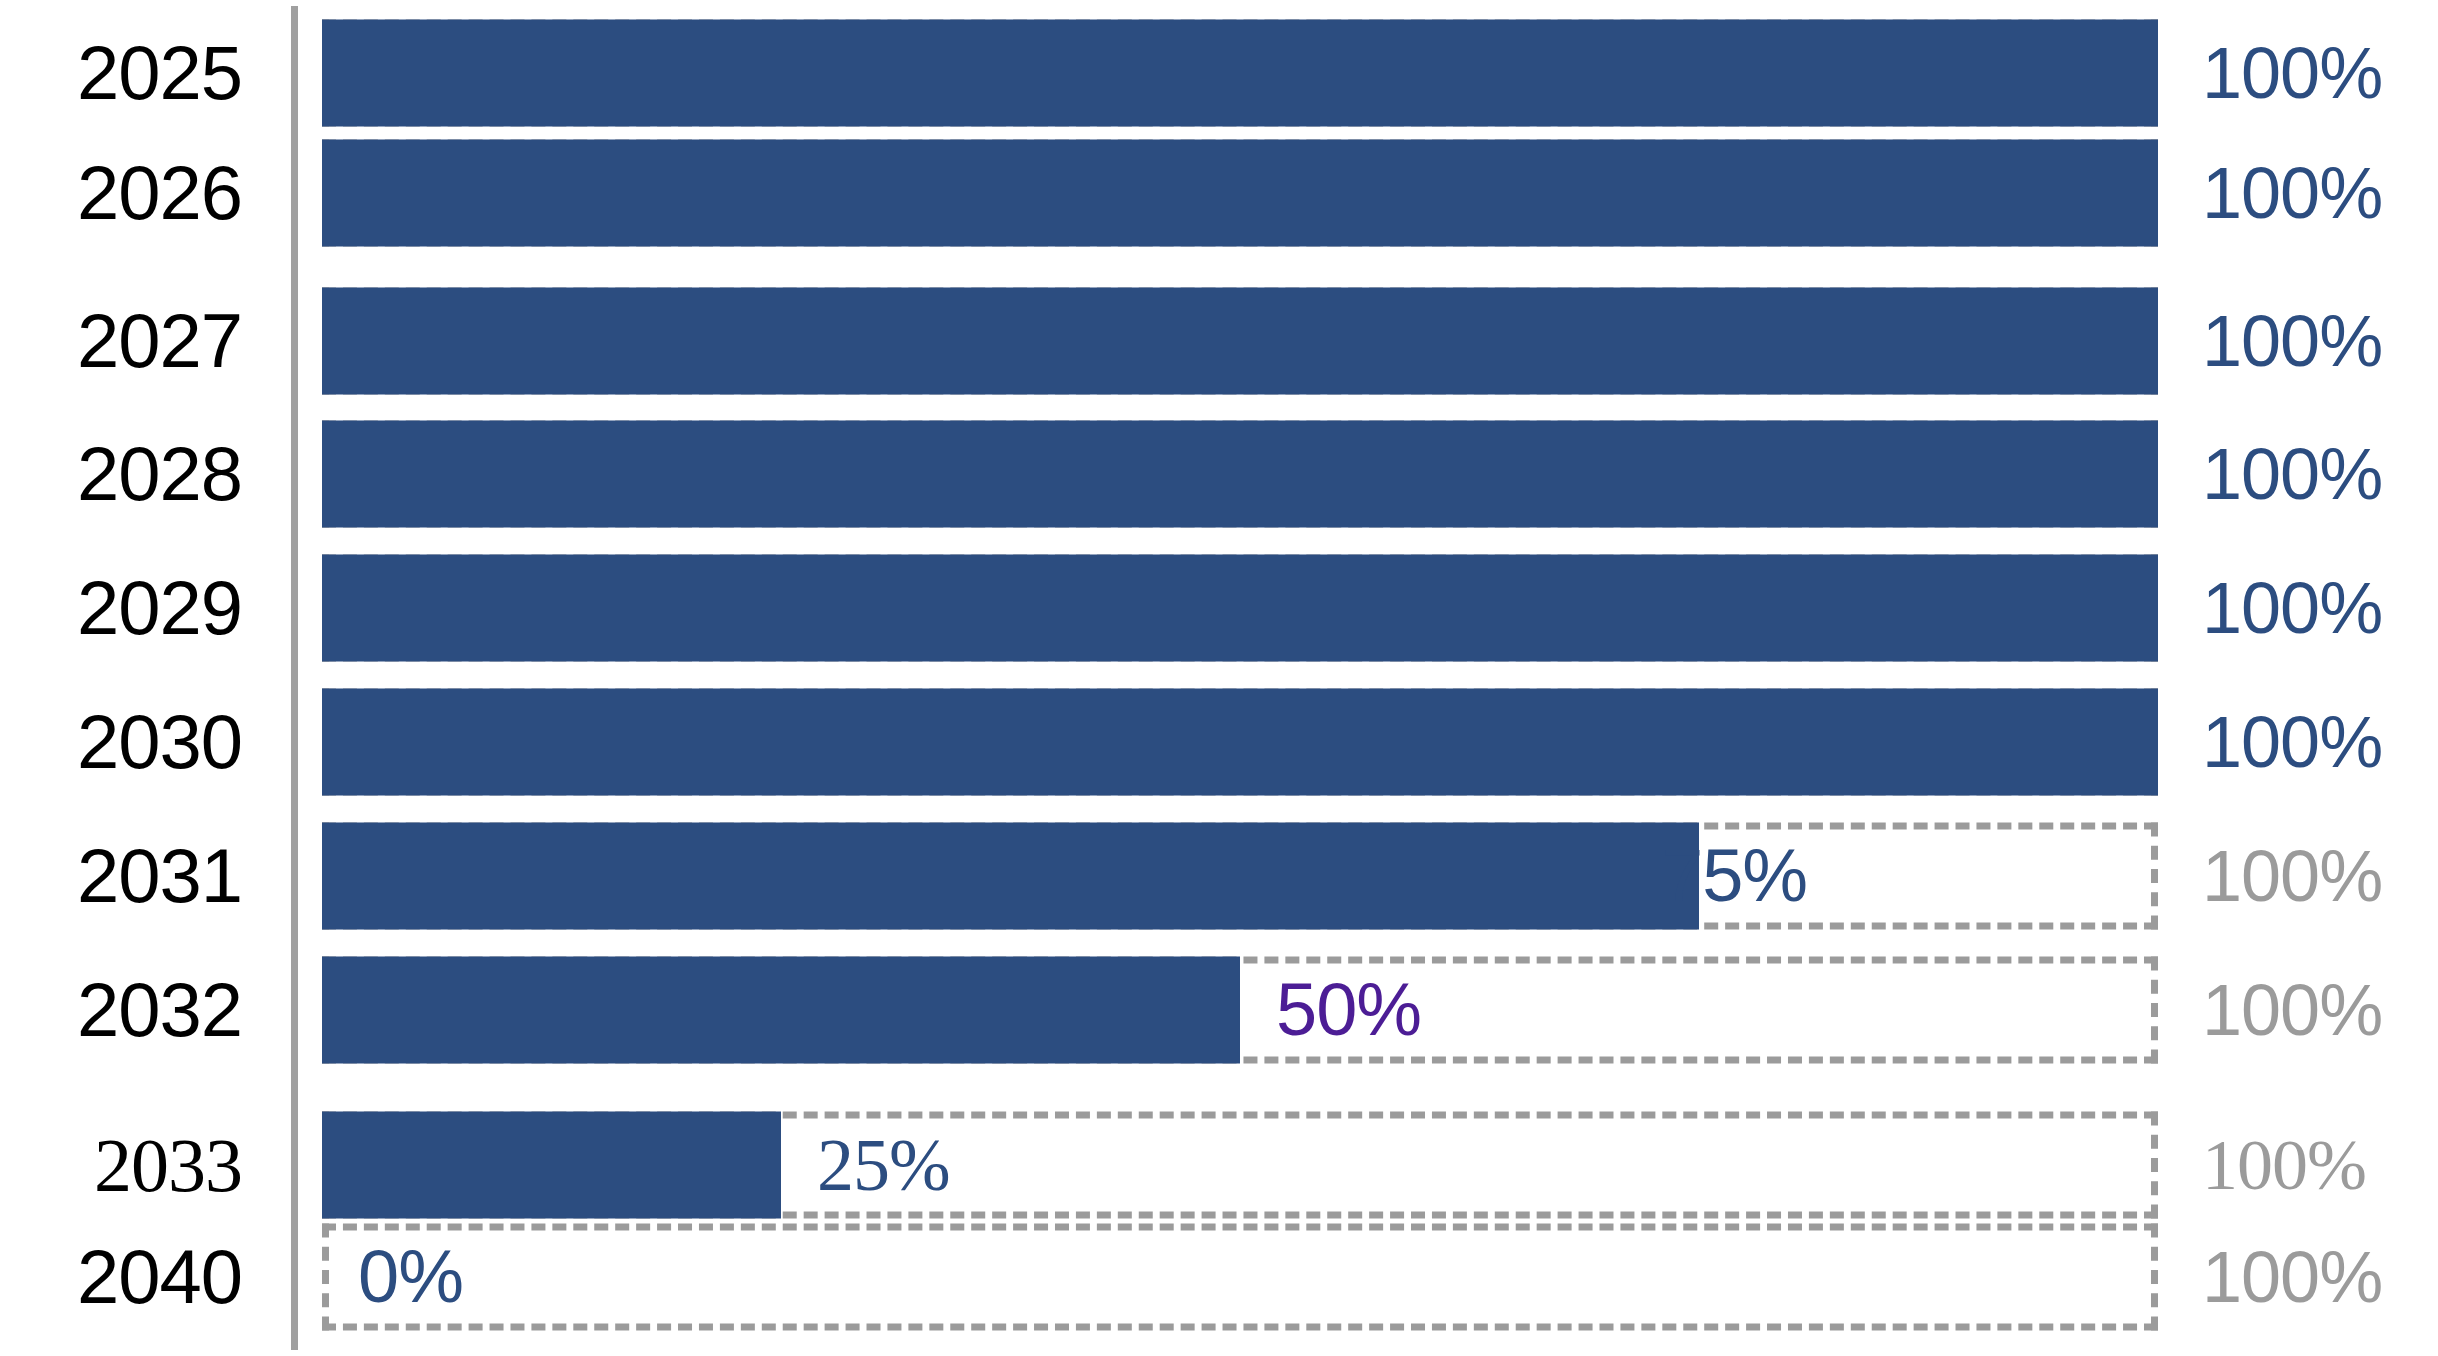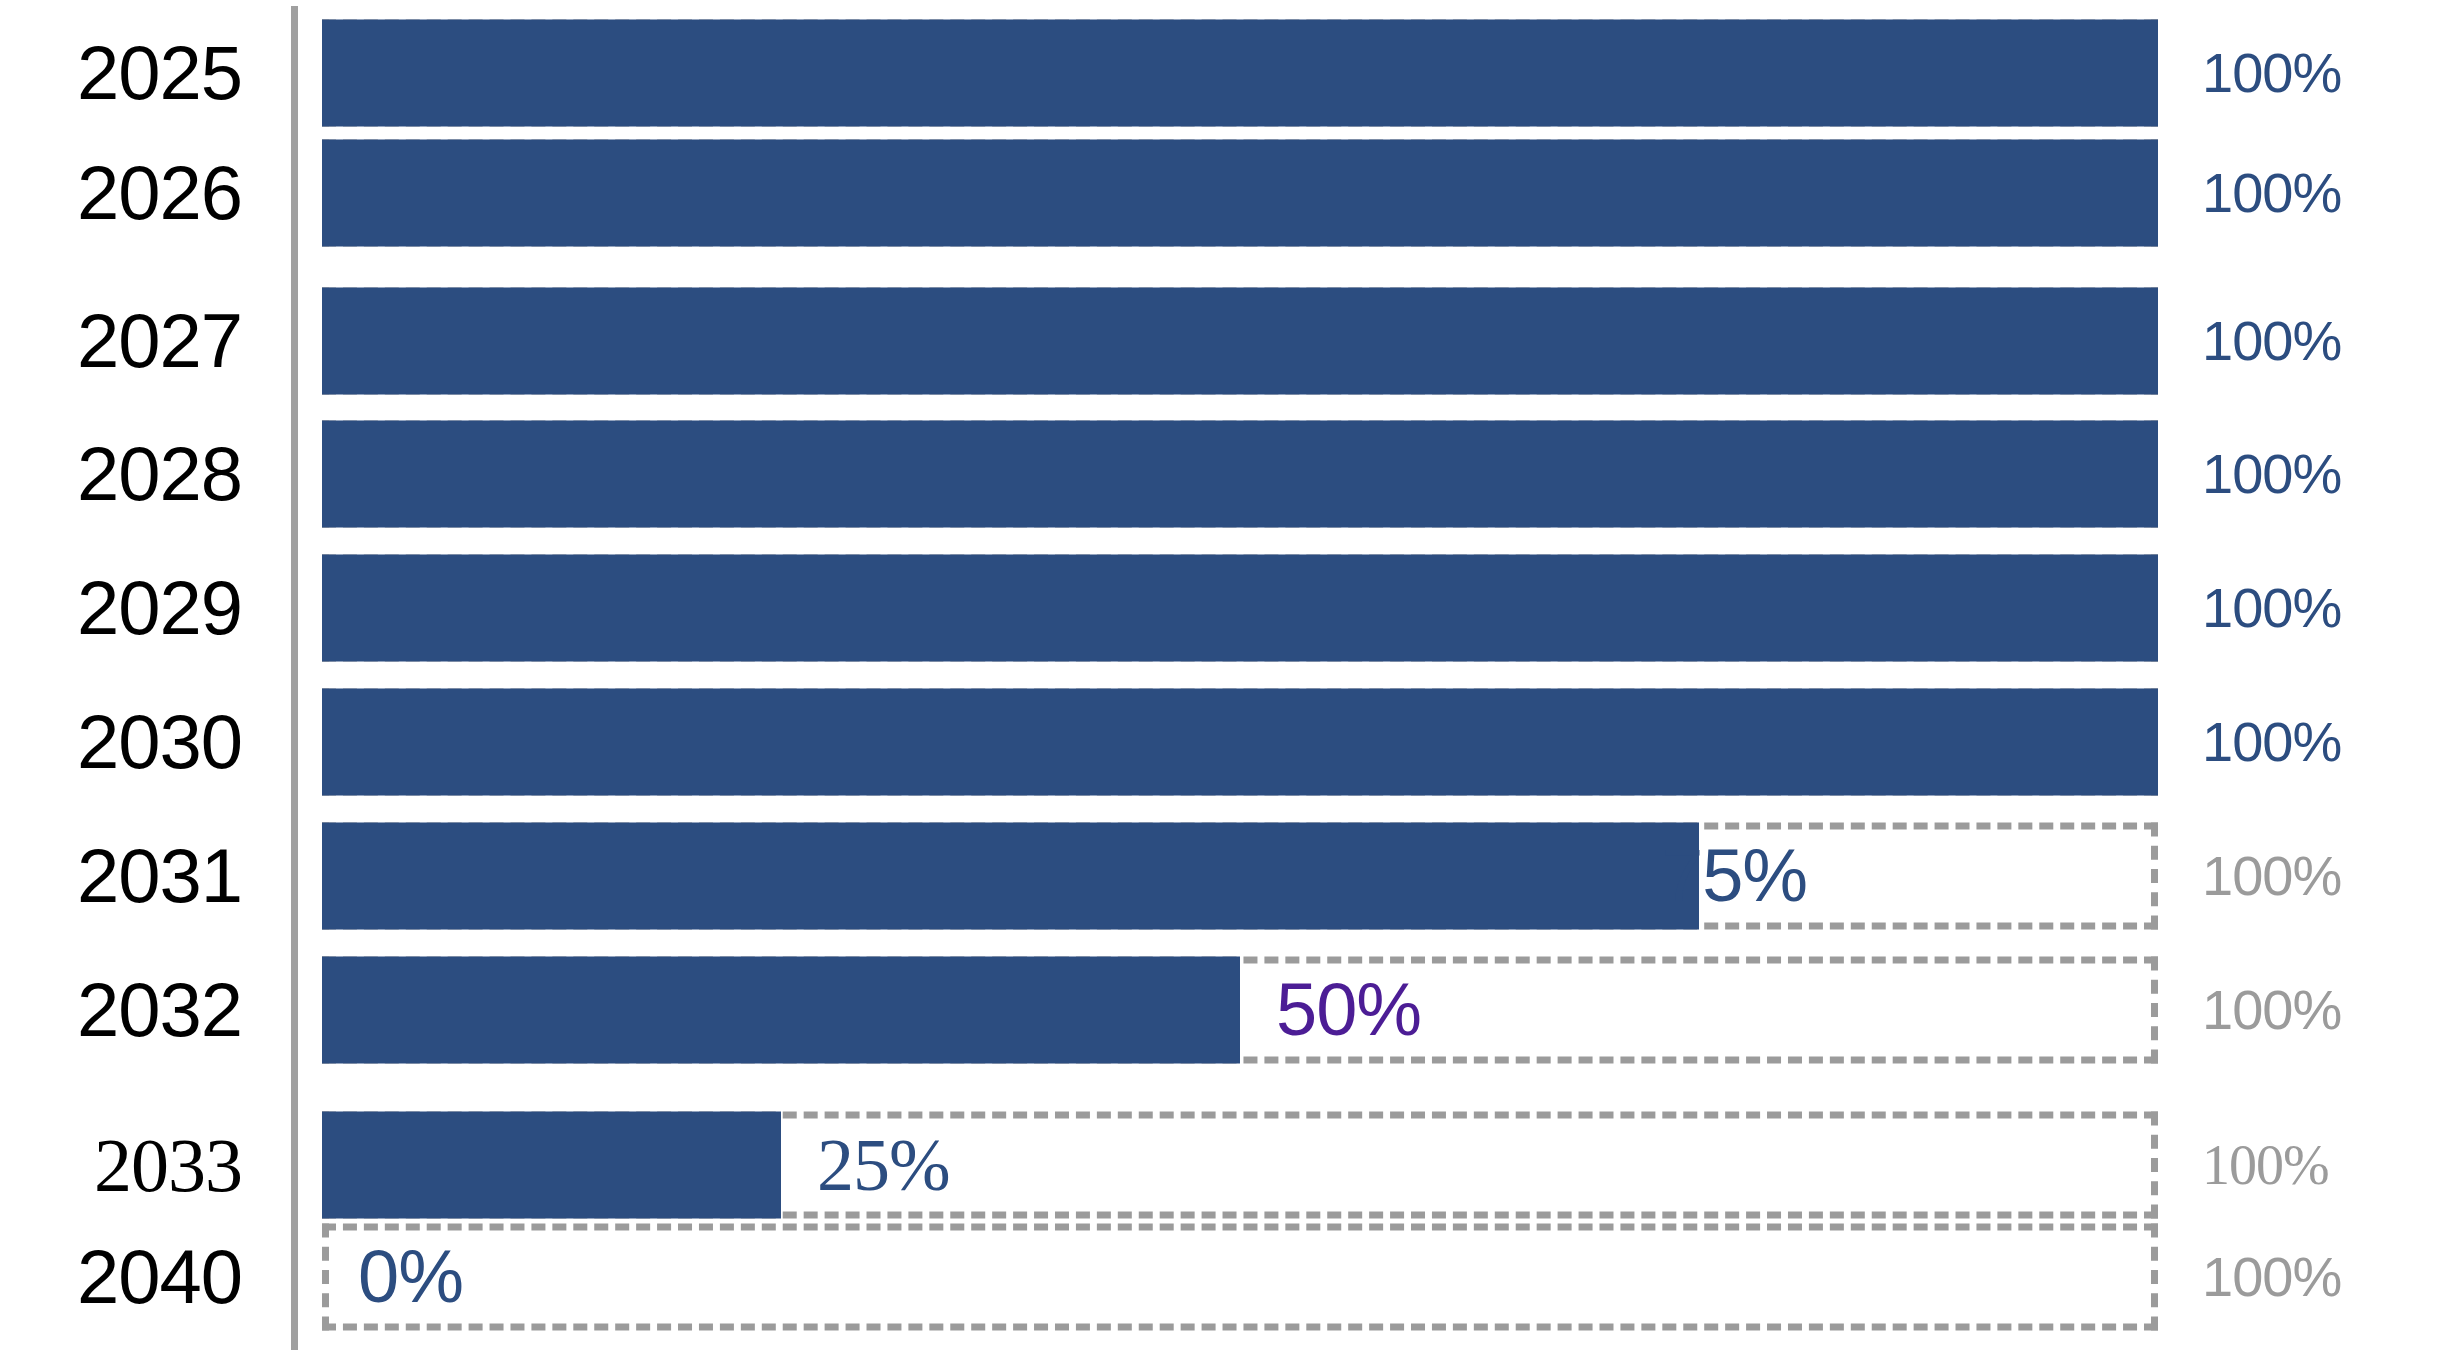--- a/index.html
+++ b/index.html
@@ -98,21 +98,21 @@
     white-space: nowrap;
     letter-spacing: -1px;
   }
 
   
   .total-label {
     position: absolute;
     left: 2178px;
     top: 50%;
     transform: translateY(-50%);
-    font-size: 56px;
+    font-size: 72px;
     line-height: 1;
     white-space: nowrap;
     letter-spacing: -1px;
     color: #2c4d80;
   }
   .total-label.muted {
     color: #9b9b9b;
   }
 </style>
 </head>

